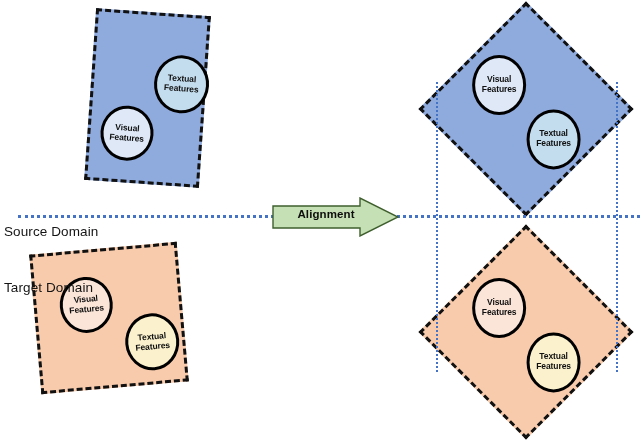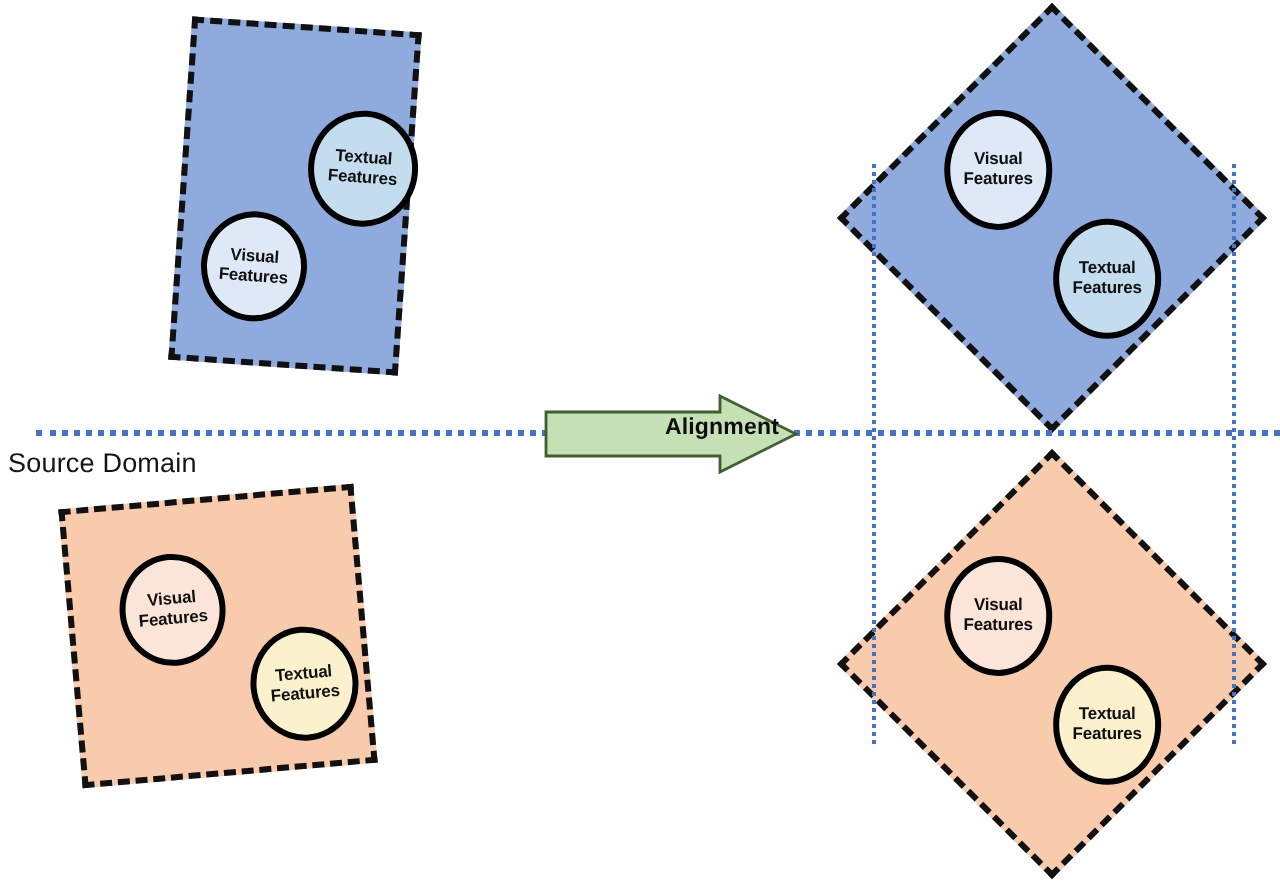--- a/index.html
+++ b/index.html
@@ -134,21 +134,20 @@
     left: 272px;
     top: 208px;
     width: 108px;
     text-align: center;
     font-family: "Liberation Sans", sans-serif;
     font-weight: 700;
     font-size: 11.5px;
     color: #0d0d0d;
     letter-spacing: 0.1px;
     pointer-events: none;
-    padding-left: 35px;
   }
 </style>
 </head>
 <body>
 
 <div id="stage">
 
   <div class="panel blue" id="source-square">
     <div class="feature-circle fc-textual-blue" id="src-sq-textual">
       <span class="fc-line">Textual</span>
@@ -191,20 +190,21 @@
       <span class="fc-line">Textual</span>
       <span class="fc-line">Features</span>
     </div>
   </div>
 
   <div class="h-dotted" id="h-dotted-divider"></div>
   <div class="v-dotted" id="v-dotted-left"></div>
   <div class="v-dotted" id="v-dotted-right"></div>
 
   <div class="domain-label" id="source-domain-label">Source Domain</div>
+  <div class="domain-label" id="target-domain-label">Target Domain</div>
 
   <div id="alignment-arrow">
     <svg width="127" height="40" viewBox="0 0 127 40" xmlns="http://www.w3.org/2000/svg">
       <polygon points="1,9 88,9 88,1 126,20 88,39 88,31 1,31" fill="#C5E0B4" stroke="#3F5F2E" stroke-width="1.4" stroke-linejoin="miter"></polygon>
     </svg>
   </div>
   <div id="alignment-label">Alignment</div>
 
 </div>
 

